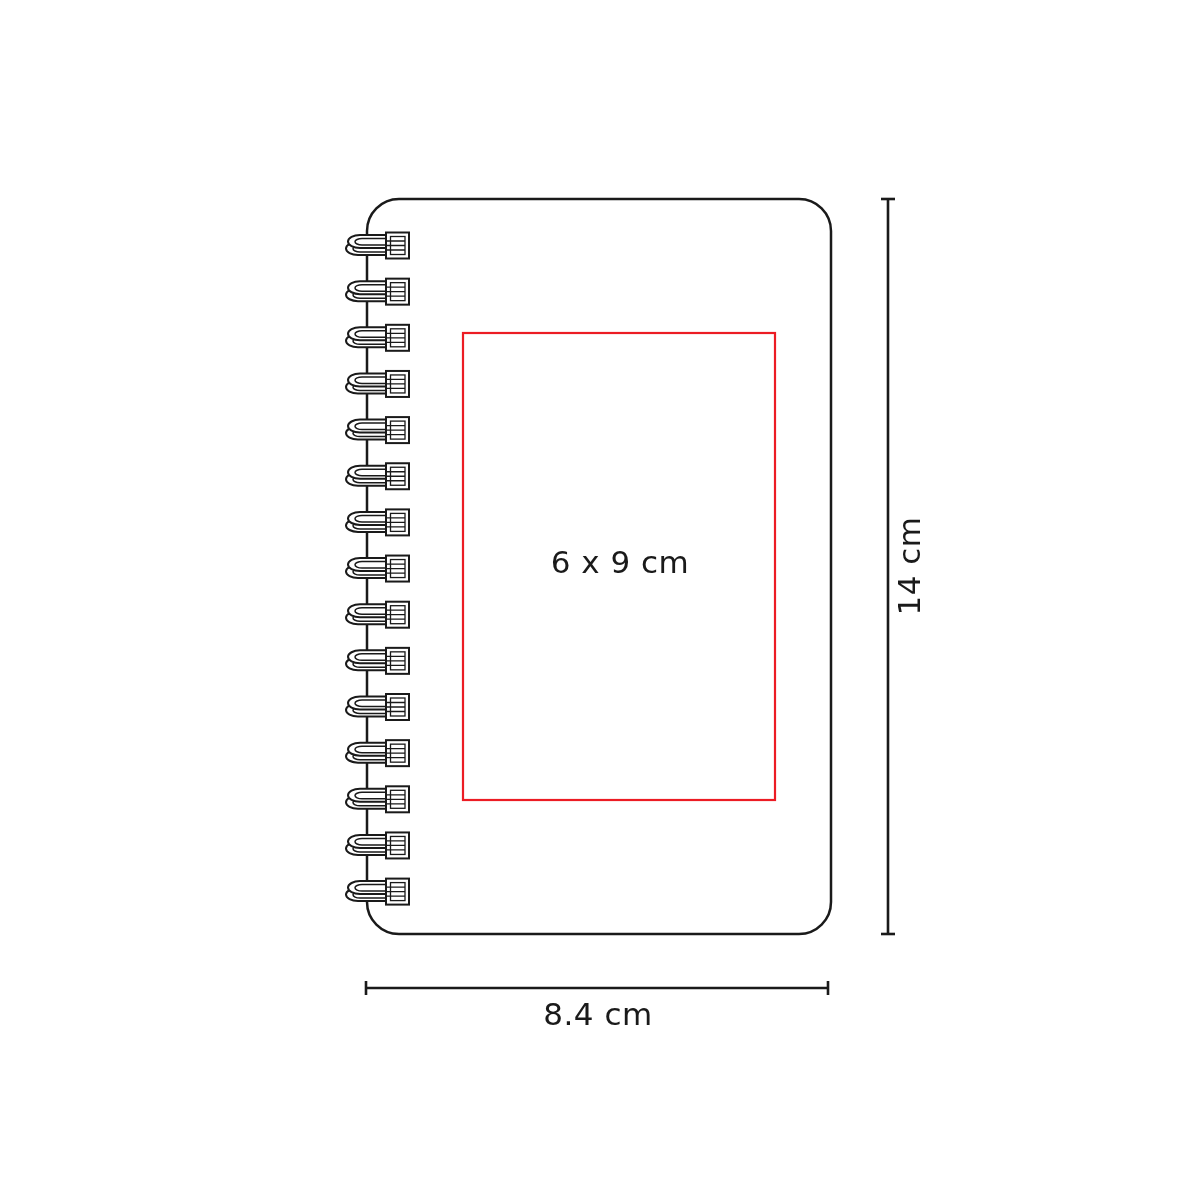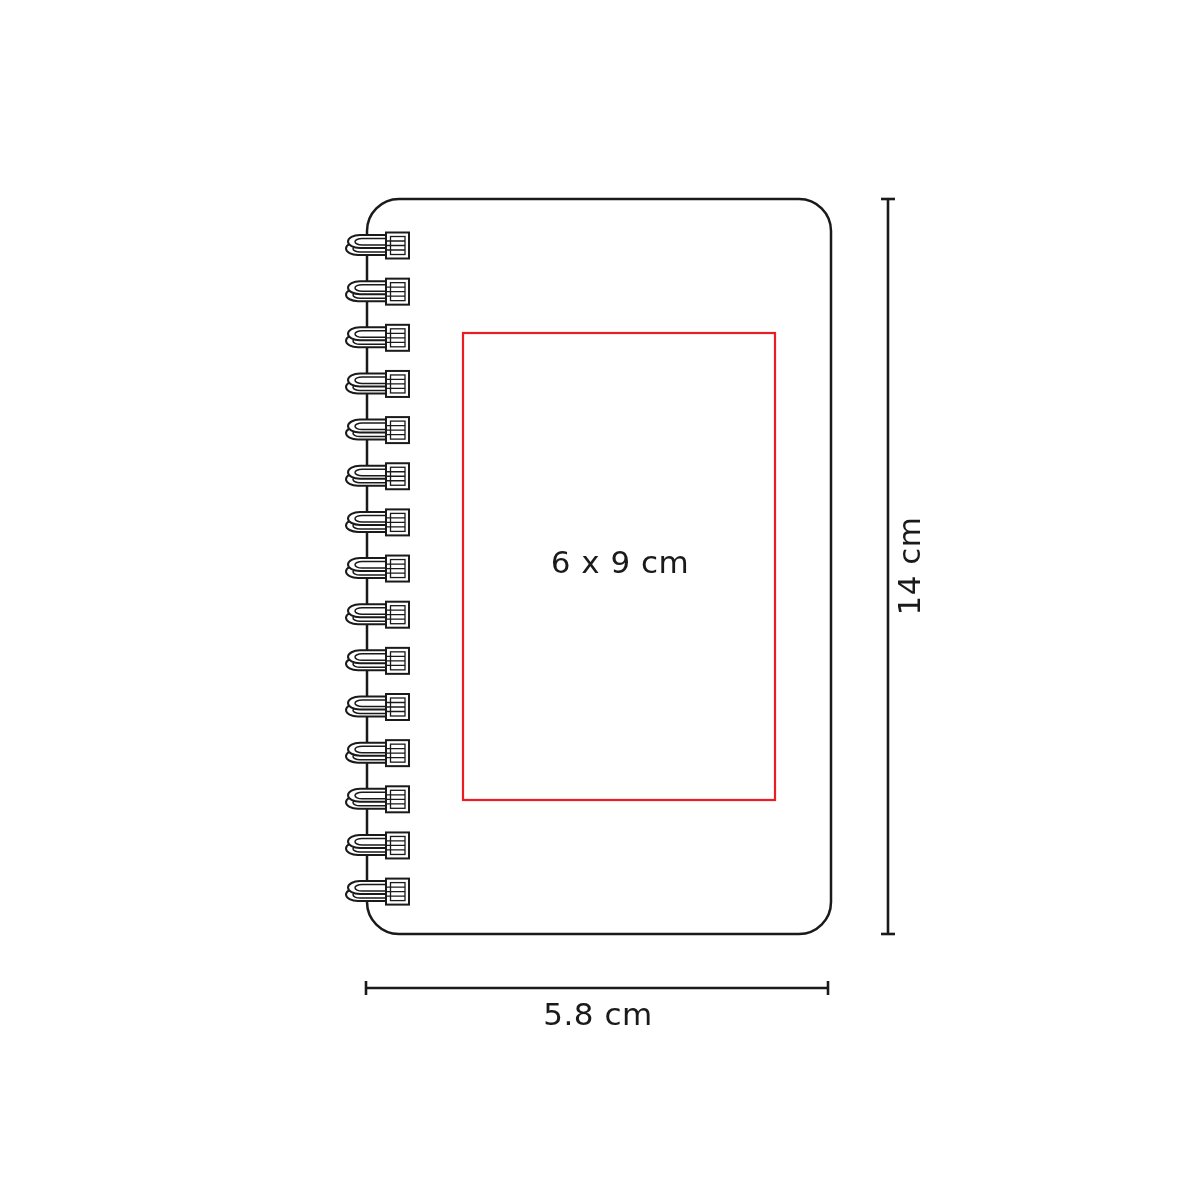--- a/index.html
+++ b/index.html
@@ -74,14 +74,14 @@
       <line class="dim" x1="366" y1="988" x2="828" y2="988"></line>
       <line class="dim" x1="366" y1="981" x2="366" y2="995"></line>
       <line class="dim" x1="828" y1="981" x2="828" y2="995"></line>
     </g>
   </svg>
 
   <div class="label" style="left:620px; top:562px;">6 x 9 cm</div>
 
   <div class="label rot" style="left:909px; top:566px;">14 cm</div>
 
-  <div class="label" style="left:598px; top:1014px;">5.8 cm</div>
+  <div class="label" style="left:598px; top:1014px;">8.4 cm</div>
 </div>
 
 </body></html>

